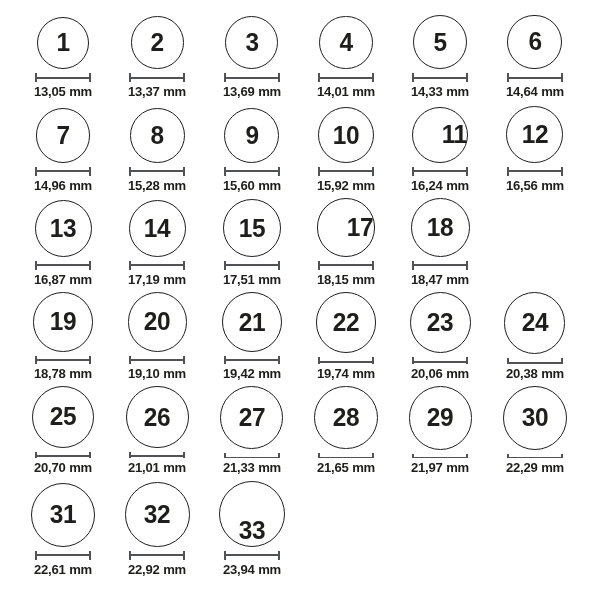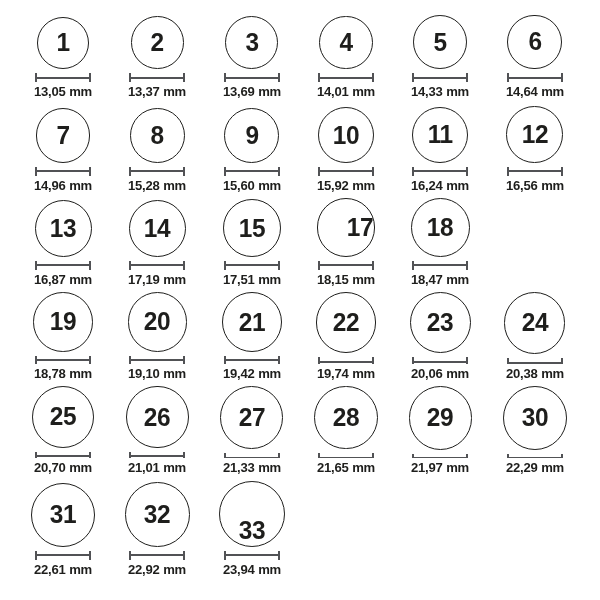--- a/index.html
+++ b/index.html
@@ -146,21 +146,21 @@
         <div class="label">15,60 mm</div>
       </div>
       <div class="cell">
         <div class="circle" style="width: 55.9px; height: 55.9px;">
           <span class="num">10</span>
         </div>
         <div class="dim"></div>
         <div class="label">15,92 mm</div>
       </div>
       <div class="cell">
-        <div class="circle" style="width: 56.3px; height: 56.3px;">
+        <div class="circle" style="width: 56.3px; height: 56.3px; justify-content: flex-end;">
           <span class="num">11</span>
         </div>
         <div class="dim"></div>
         <div class="label">16,24 mm</div>
       </div>
       <div class="cell">
         <div class="circle" style="width: 56.7px; height: 56.7px;">
           <span class="num">12</span>
         </div>
         <div class="dim"></div>

